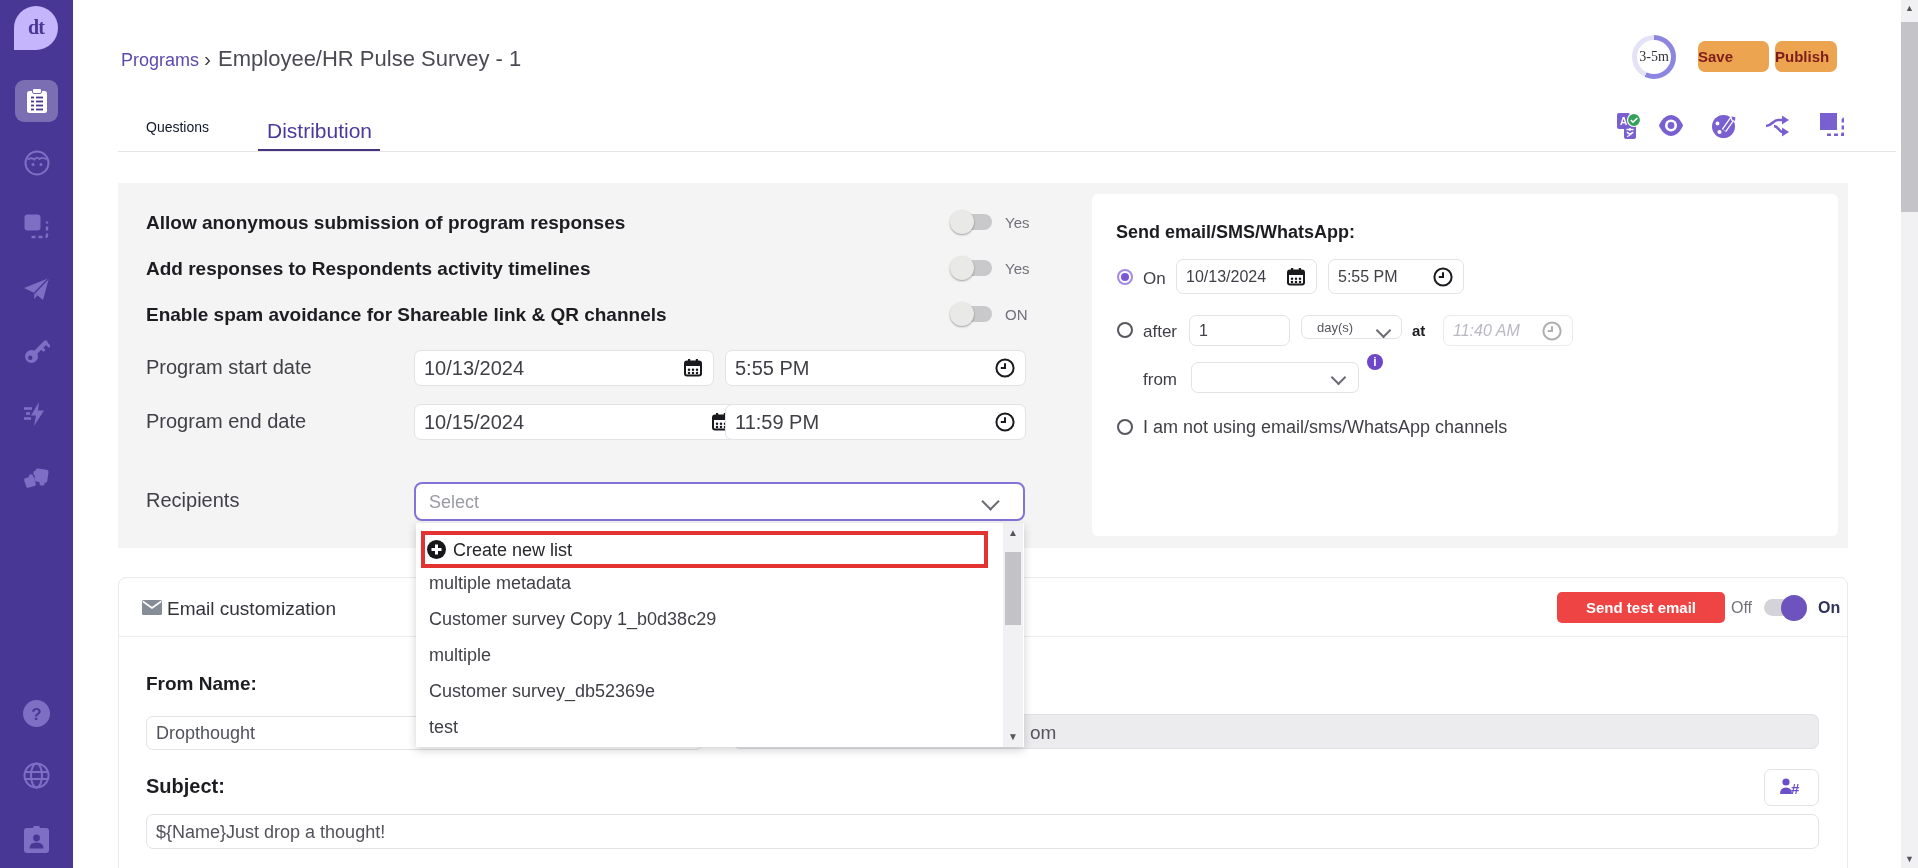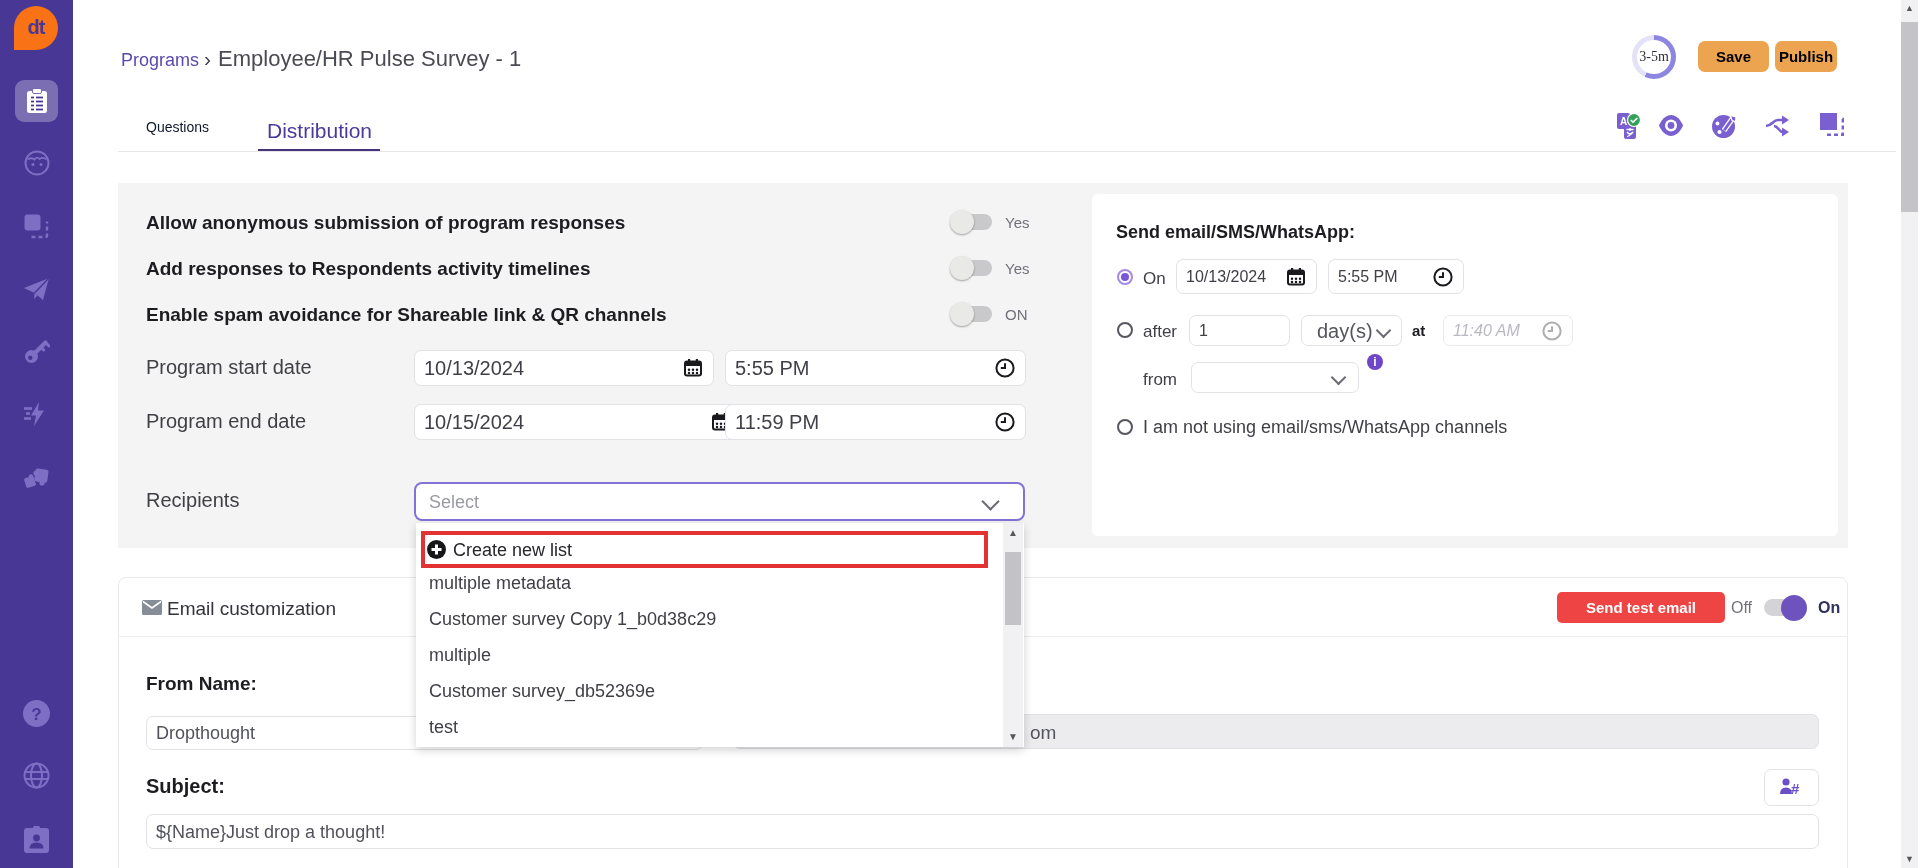--- a/index.html
+++ b/index.html
@@ -1,35 +1,35 @@
 <!DOCTYPE html>
 <html><head>
 <meta charset="utf-8">
 <style>
 * { margin:0; padding:0; box-sizing:border-box; }
 html,body { width:1918px; height:868px; overflow:hidden; }
 body { font-family:"Liberation Sans", sans-serif; background:#fff; position:relative; color:#3f3f46; }
 .abs { position:absolute; }
 
 #sidebar { position:absolute; left:0; top:0; width:73px; height:868px; background:#483795; }
-#logo { position:absolute; left:14px; top:6px; width:44px; height:44px; background:#f97316; border-radius:50% 50% 50% 0; }
+#logo { position:absolute; left:14px; top:6px; width:44px; height:44px; background:#c4b5fd; border-radius:50% 50% 50% 0;font-family:Liberation Serif, serif; }
 #logo span { position:absolute; width:100%; text-align:center; top:10px; font-size:20px; font-weight:bold; color:#483795; letter-spacing:-1px;}
 .sideitem { position:absolute; left:15px; width:43px; height:42px; border-radius:9px; display:flex; align-items:center; justify-content:center; }
 .sideitem.active { background:rgba(255,255,255,0.28); }
 
 #crumb { position:absolute; left:121px; top:46px; font-size:18px; }
 #crumb a { color:#5b4aae; text-decoration:none; }
 #crumb .sep { color:#3f3f46; margin:0 10px; font-size:20px; }
 #crumb b { color:#4a4a52; font-size:22px; font-weight:normal; }
 #ring { position:absolute; left:1632px; top:35px; width:44px; height:44px; border-radius:50%;
   background:conic-gradient(#8d86e0 0 57%, #e4e2f6 57% 100%); }
 #ring .inner { position:absolute; left:5px; top:5px; width:34px; height:34px; border-radius:50%; background:#fff;
   display:flex; align-items:center; justify-content:center; font-family:"Liberation Serif",serif; font-size:14px; color:#303036;}
 .obtn { position:absolute; top:41px; height:31px; background:#eca450; border:none; border-radius:7px;
-  color:#000000; font-weight:bold; font-size:15px; font-family:"Liberation Sans",sans-serif; text-align:center; line-height:31px;}
+  color:#7f1d1d; font-weight:bold; font-size:15px; font-family:"Liberation Sans",sans-serif; text-align:left; line-height:31px;}
 #save { left:1698px; width:71px; }
 #publish { left:1775px; width:62px; }
 #iconrow { position:absolute; left:0px; top:0px; width:1918px; height:0; z-index:5; }
 .hicon { position:absolute; top:0; }
 #tabline { position:absolute; left:118px; top:151px; width:1778px; height:1px; background:#e5e5ea; }
 #tabq { position:absolute; left:127px; top:119px; font-size:14px; color:#0f172a;margin-left:19px; }
 #tabd { position:absolute; left:267px; top:119px; font-size:21px; color:#4b3a9e; }
 #tabu { position:absolute; left:258px; top:149px; width:122px; height:3px; background:#46337e; }
 
 #panel1 { position:absolute; left:118px; top:183px; width:1730px; height:365px; background:#f4f4f5; }
@@ -299,21 +299,21 @@
     <svg class="clk" width="20" height="20" viewBox="0 0 20 20">
       <circle cx="10" cy="10" r="8.6" fill="none" stroke="#1a1a1e" stroke-width="2"></circle>
       <path d="M10 5.2 L10 10 L5.8 10" fill="none" stroke="#1a1a1e" stroke-width="2"></path>
     </svg>
   </div>
 <div class="radio" style="left:1117px; top:322px;"></div>
 <div class="abs rlab" style="left:1143px; top:322px; font-size:17px;">after</div>
 <div class="input" style="left:1189px; top:315px; width:101px; height:31px; font-size:16px;">
     <span class="txt">1</span>
   </div>
-<div class="input" style="left:1301px; top:315px; width:101px; height:31px; font-size:20px;padding-left:47px;">
+<div class="input" style="left:1301px; top:315px; width:101px; height:24px; font-size:13px;padding-left:47px;">
     <span class="txt" style="color:#55555e; left:15px;">day(s)</span>
     <span class="chev" style="right:12px; top:9px;"></span>
   </div>
 <div class="abs blab" style="left:1412px; top:322px; font-size:15px;">at</div>
 <div class="input" style="left:1443px; top:315px; width:130px; height:31px; font-size:16px; border-color:#e9e9ee;font-style:italic;">
     <span class="txt" style="color:#b9b9c2;">11:40 AM</span>
     <svg class="clk" style="opacity:0.35;" width="20" height="20" viewBox="0 0 20 20">
       <circle cx="10" cy="10" r="8.6" fill="none" stroke="#1a1a1e" stroke-width="2"></circle>
       <path d="M10 5.2 L10 10 L5.8 10" fill="none" stroke="#1a1a1e" stroke-width="2"></path>
     </svg>

